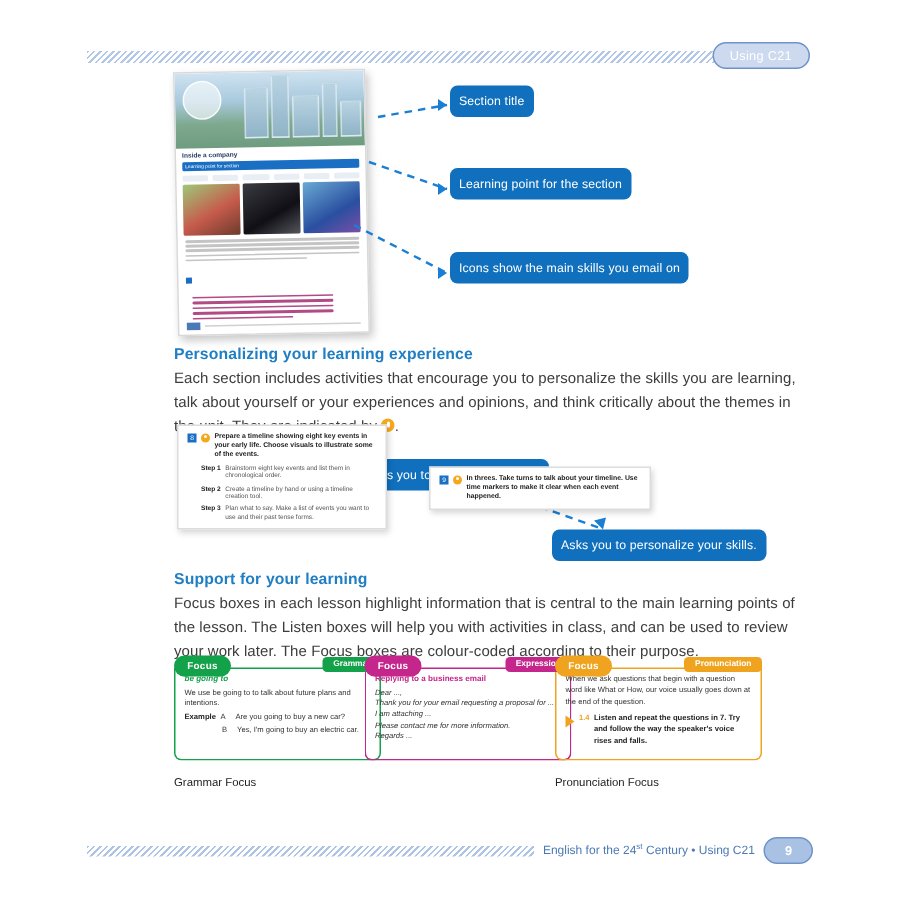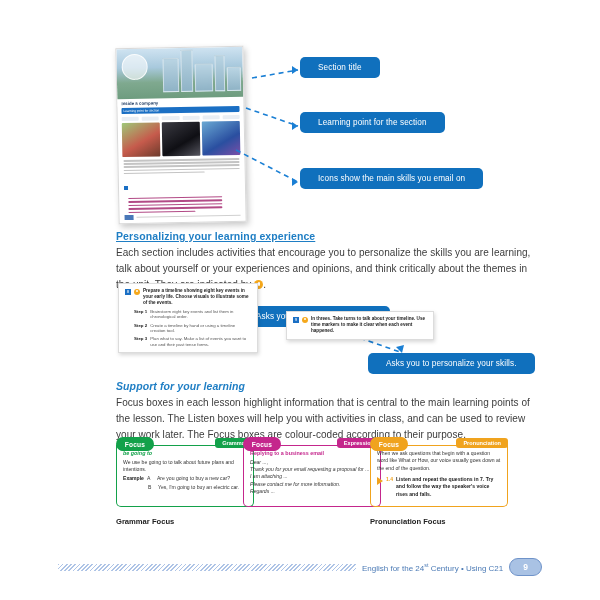--- a/index.html
+++ b/index.html
@@ -107,21 +107,21 @@
   .t-foot .fb { width:9px; height:5px; background:#4a78b8; }
   .t-foot .fl { flex:1; height:1.4px; background:#d0d0d0; }
 
   
   .cal {
     position: absolute;
     background: #1070bd;
     color: #ffffff;
     font-size: 8.2px;
     letter-spacing: .1px;
-    padding: 6px 18px;
+    padding: 6px 6px;
     border-radius: 5px;
     white-space: nowrap;
     line-height: 1.1;
   }
   .cal-1 { left: 300px; top: 57px; }
   .cal-2 { left: 300px; top: 112px; }
   .cal-3 { left: 300px; top: 168px; }
   .cal-4 { left: 238px; top: 306px; }
   .cal-5 { left: 368px; top: 353px; }
 
@@ -224,21 +224,21 @@
     flex:none; margin-top:.5px;
   }
   .audio-num { font-size:5px; color:#f0a31e; font-weight:bold; flex:none; }
   .audio-txt { font-size:5.1px; color:#222; font-weight:bold; line-height:1.42; }
 
   
   .cap { position: absolute; width: 128px; }
   .cap-1 { left: 116px; top: 517px; }
   .cap-2 { left: 243px; top: 517px; }
   .cap-3 { left: 370px; top: 517px; }
-  .cap h4 { font-size: 7.6px; color: #222; font-weight: bold; margin-bottom: 2px; }
+  .cap h4 { font-size: 7.6px; color: #222; font-weight: normal; margin-bottom: 2px; }
   .cap p { font-size: 7.4px; color: #3c3c3c; line-height: 1.58; }
 
   
   .ftr {
     position: absolute; left: 58px; bottom: 25px; width: 484px; height: 16px;
     display: flex; align-items: center; gap: 6px;
   }
   .ftr .wave2 {
     flex: 1; height: 7px;
     background: repeating-linear-gradient(135deg,
@@ -250,20 +250,24 @@
     border: 1.4px solid #6f93c9; background: #a9c2e4;
     color: #fff; font-size: 8.5px; font-weight: bold;
     border-radius: 9px; padding: 2.5px 13px 3px;
   }
 </style>
 <style>#bg1::before,#bg1::after{background:#13a14a;}</style><style>#bg2::before,#bg2::after{background:#c4268c;}</style><style>#bg3::before,#bg3::after{background:#f0a31e;}</style></head>
 <body>
 
 <div class="page">
 
+  <div class="hdr">
+    <div class="wave"></div>
+    <div class="pill">Using C21</div>
+  </div>
 
   <div class="thumb">
     <div class="t-hero">
       <div class="t-circ"></div>
       <div class="t-bld" style="left:46px;width:16px;height:34px;"></div>
       <div class="t-bld" style="left:64px;width:12px;height:42px;"></div>
       <div class="t-bld" style="left:78px;width:18px;height:28px;"></div>
       <div class="t-bld" style="left:98px;width:10px;height:36px;"></div>
       <div class="t-bld" style="left:110px;width:14px;height:24px;"></div>
     </div>
@@ -323,21 +327,21 @@
       <polygon points="402,353 396,347 404,345"></polygon>
     </g>
   </svg>
 
   <div class="cal cal-1">Section title</div>
   <div class="cal cal-2">Learning point for the section</div>
   <div class="cal cal-3">Icons show the main skills you email on</div>
   <div class="cal cal-4">Asks you to give your opinions.</div>
   <div class="cal cal-5">Asks you to personalize your skills.</div>
 
-  <div class="sec-h" style="left:116px;top:230px;text-decoration:underline;">Personalizing your learning experience</div>
+  <div class="sec-h" style="left:116px;top:230px;">Personalizing your learning experience</div>
   <div class="sec-p" style="left:116px;top:245px;width:424px;">
     <span>Each section includes activities that encourage you to personalize the skills you are learning, talk about yourself or your experiences and opinions, and think critically about the themes in the unit. They are indicated by </span><span class="bulb"></span><span>.</span>
   </div>
 
   <div class="act act-1">
     <div class="act-head">
       <div class="num-sq">8</div>
       <div class="mini-bulb"></div>
       <p>Prepare a timeline showing eight key events in your early life. Choose visuals to illustrate some of the events.</p>
     </div>
@@ -356,21 +360,21 @@
   </div>
 
   <div class="act act-2">
     <div class="act-head">
       <div class="num-sq">9</div>
       <div class="mini-bulb"></div>
       <p>In threes. Take turns to talk about your timeline. Use time markers to make it clear when each event happened.</p>
     </div>
   </div>
 
-  <div class="sec-h" style="left:116px;top:380px;font-style:italic;">Support for your learning</div>
+  <div class="sec-h" style="left:116px;top:380px;">Support for your learning</div>
   <div class="sec-p" style="left:116px;top:395px;width:424px;">Focus boxes in each lesson highlight information that is central to the main learning points of the lesson. The Listen boxes will help you with activities in class, and can be used to review your work later. The Focus boxes are colour-coded according to their purpose.</div>
 
   <div class="fbox fb-1">
     <div class="fb-tabrow">
       <div class="fb-badge" id="bg1" style="background: rgb(19, 161, 74);">
           <span>Focus</span>
         </div>
       <div class="fb-label" id="lb1" style="background: rgb(19, 161, 74);">Grammar</div>
     </div>
     <div class="fb-body" id="bd1" style="border-color: rgb(19, 161, 74);">

